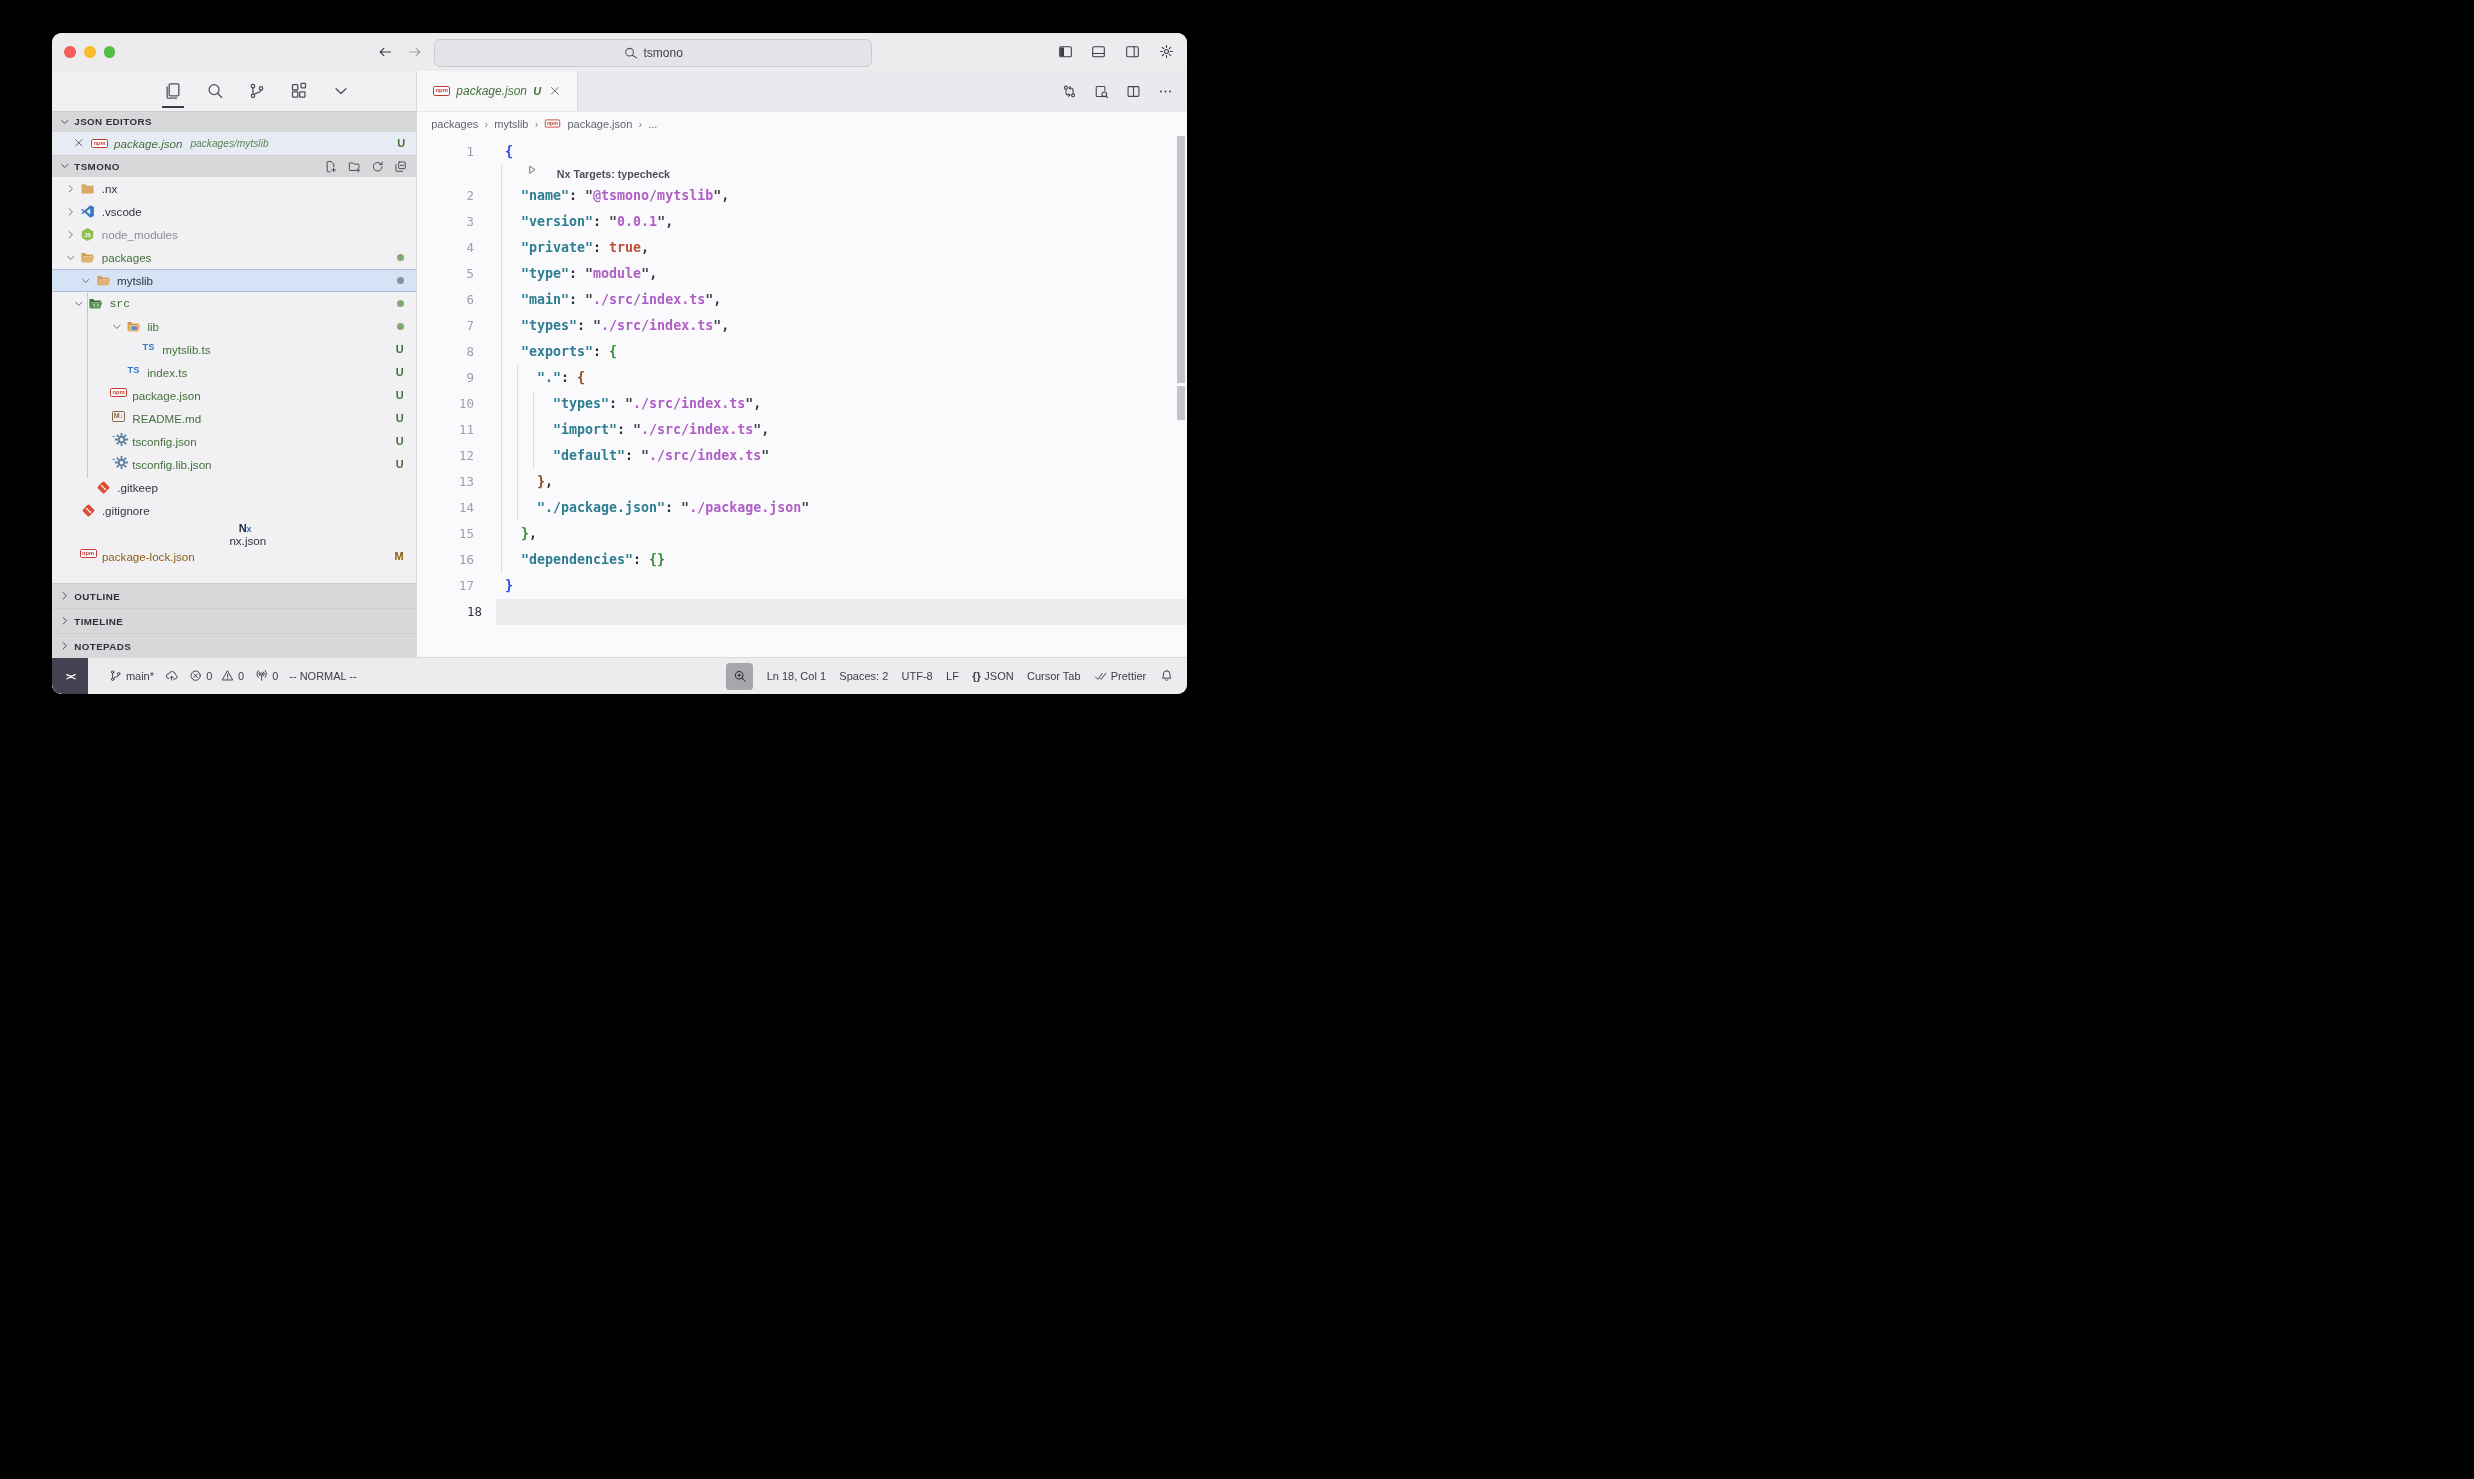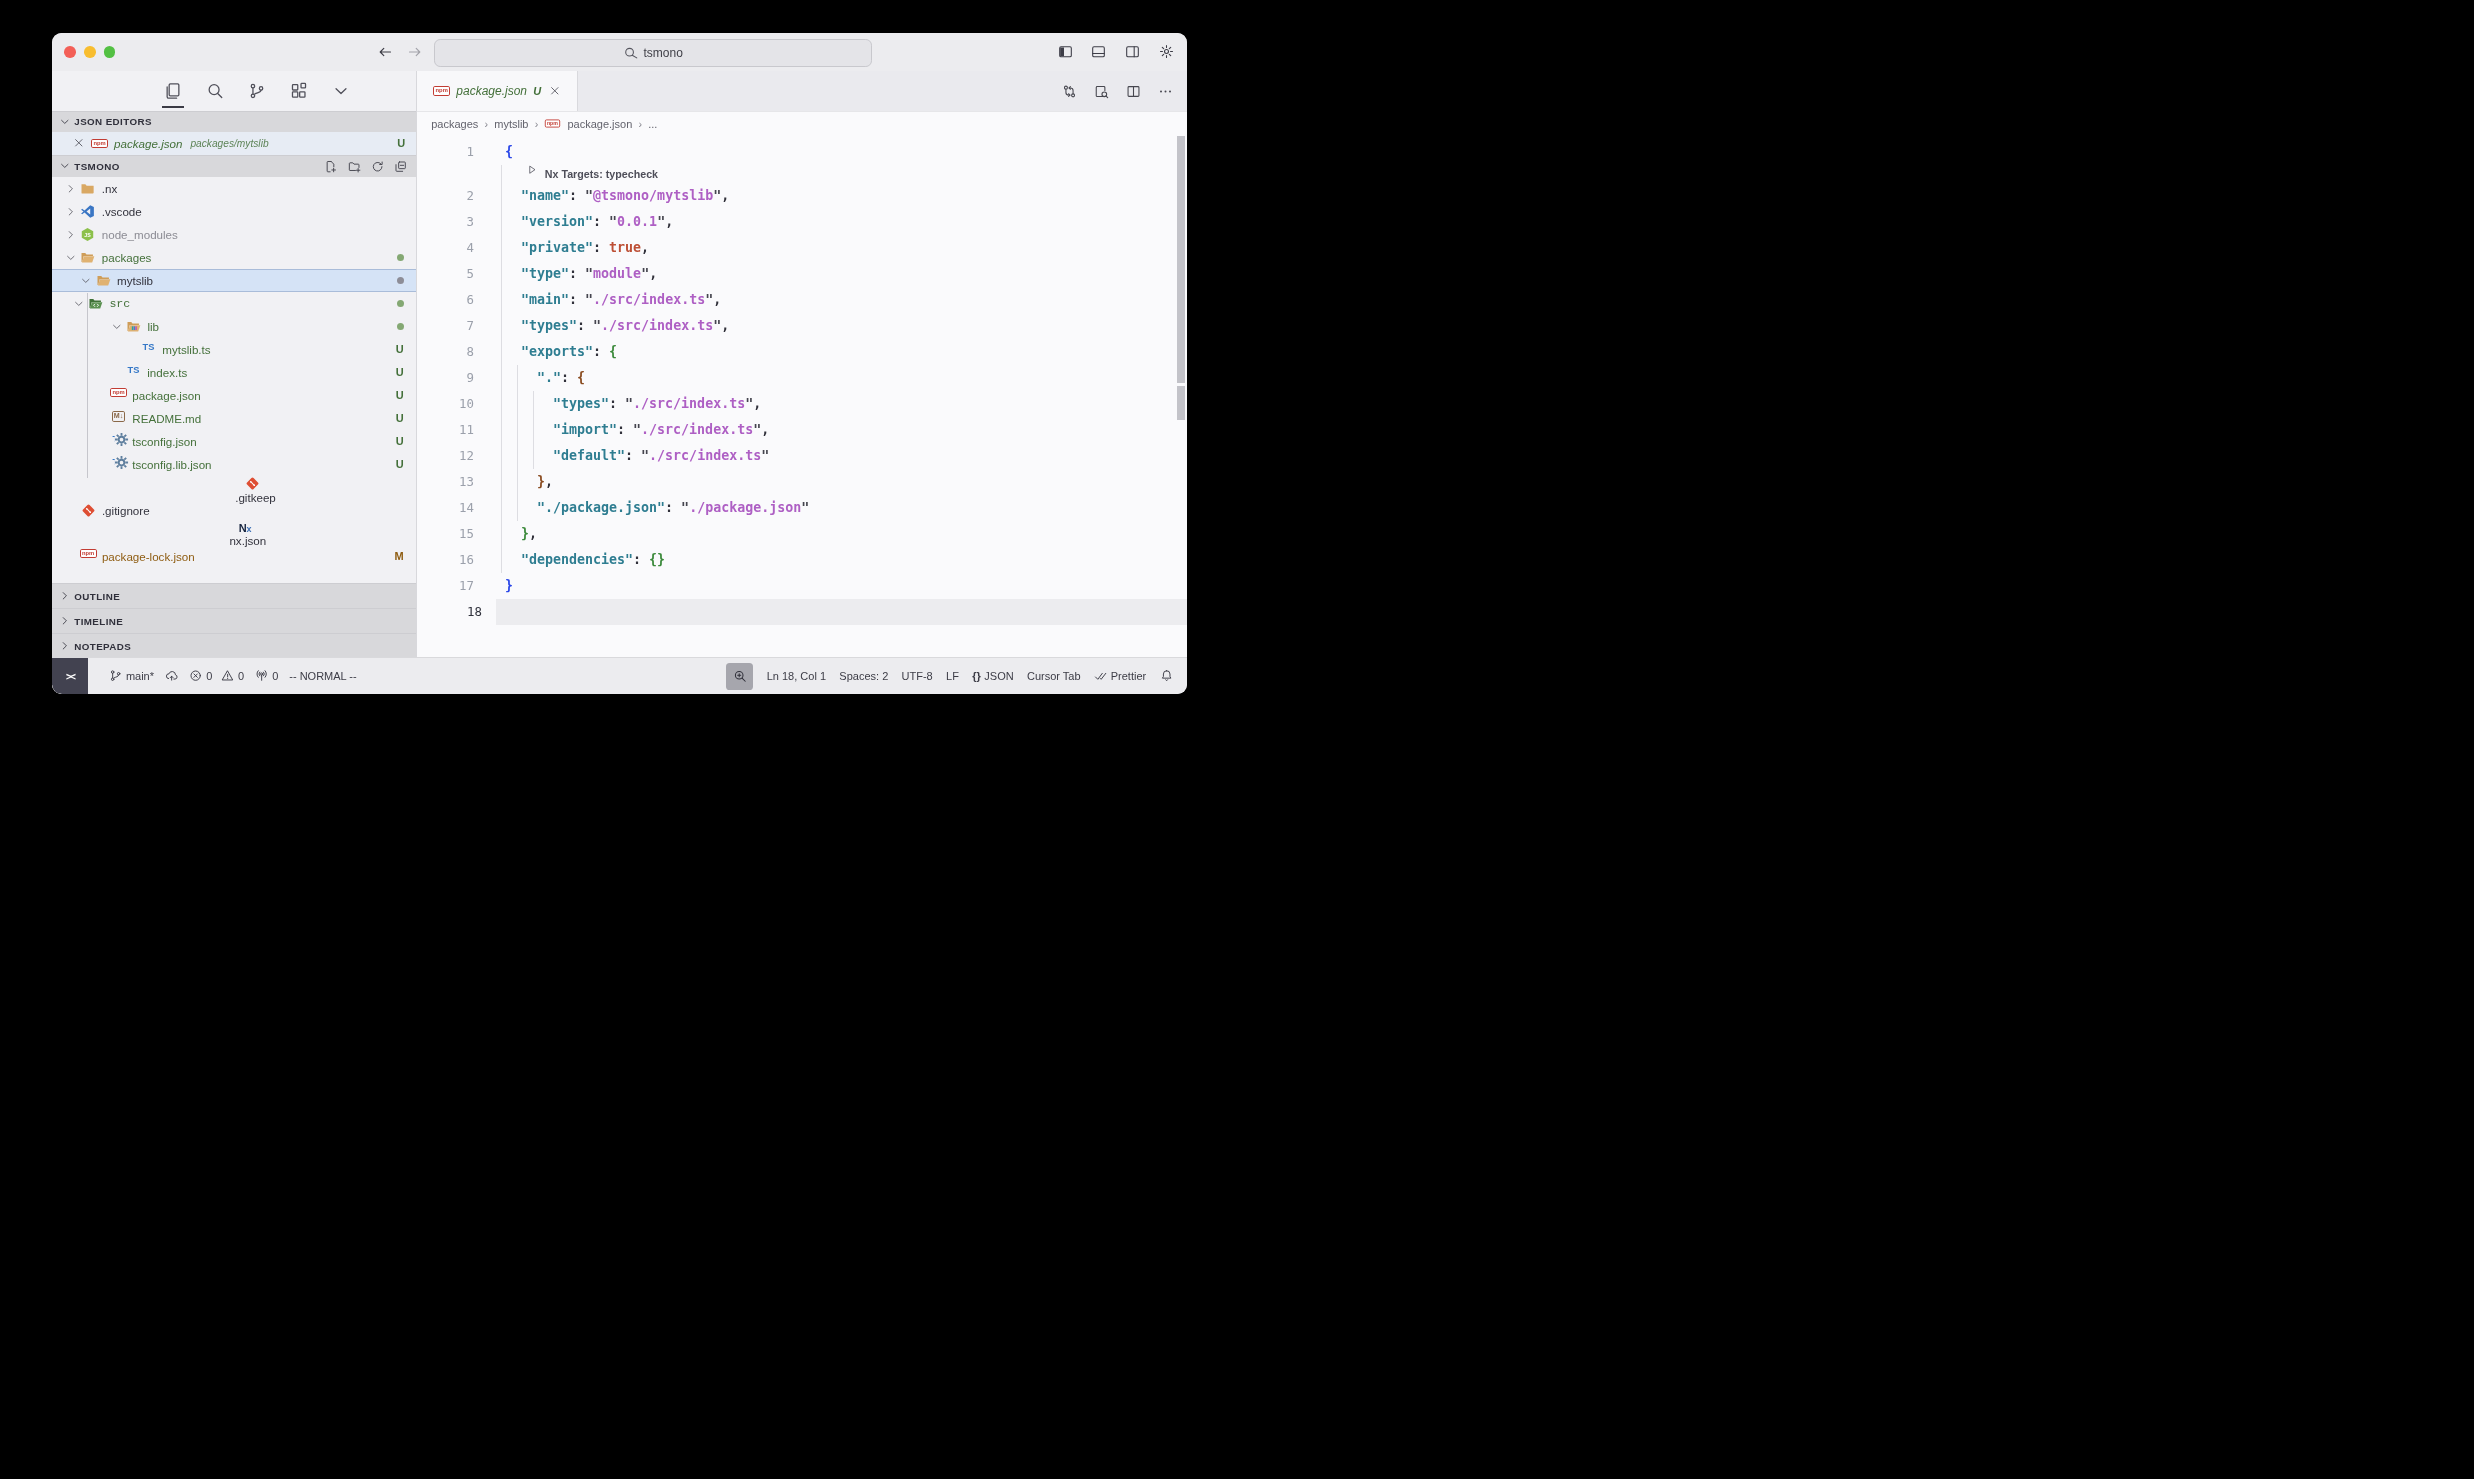--- a/index.html
+++ b/index.html
@@ -81,21 +81,21 @@
     color:#63636d;background:#fafafc;}
   .crumbs .sep{color:#85858d;font-size:10.7px;}
   .crumbs .ico-npm{transform:scale(.9);}
   .codearea{flex:1;position:relative;font-family:"DejaVu Sans Mono","Liberation Mono",monospace;
     font-size:13.3px;font-weight:600;overflow:hidden;padding-top:2.7px;}
   .cline{display:flex;height:26px;line-height:26px;position:relative;}
   .cline .ln{width:57px;text-align:right;color:#9ba0ab;font-size:12.4px;font-weight:400;flex:none;}
   .cline.cur{background:linear-gradient(to right,transparent 71px,#ececef 71px);margin-left:8px;}
   .cline.cur .ln{color:#30323c;}
   .cline .ct{padding-left:31px;white-space:pre;}
-  .clens{height:18px;line-height:18px;display:flex;align-items:flex-start;gap:8px;position:relative;
+  .clens{height:18px;line-height:18px;display:flex;align-items:flex-start;gap:20px;position:relative;
     font-family:"Liberation Sans",sans-serif;font-size:10.7px;color:#4e4e59;padding-left:110px;}
   .clens svg{width:9.8px;height:9.8px;}
   .g{position:absolute;top:0;bottom:0;width:0.9px;background:#dddde2;}
   .tok-p{color:#30303a;} .tok-q{color:#45454f;} .tok-k{color:#2e7d91;} .tok-s{color:#ae5fc4;}
   .tok-kw{color:#bd4f35;} .tok-b1{color:#2a47e8;} .tok-b2{color:#3c8a3c;} .tok-b3{color:#8a4c21;}
   .vscroll{position:absolute;right:1.8px;top:1.8px;width:8px;background:#c3c3c9;}
   .vscroll.seg2{border-top:1.8px solid #fafafc;}
   
   .statusbar{position:absolute;left:0;right:0;bottom:0;height:36px;background:#ececef;
     border-top:0.9px solid #d9d9dc;display:flex;align-items:center;font-size:11px;color:#3c3c46;}
@@ -447,21 +447,21 @@
                 <span class="ico-ts">TS<svg class="mini" viewBox="0 0 16 16" fill="none" stroke="currentColor" stroke-width="2">
                     <circle cx="8" cy="8" r="3"></circle>
                     <path d="M8 1v3M8 12v3M1 8h3M12 8h3M3 3l2 2M11 11l2 2M13 3l-2 2M5 11l-2 2"></path>
                   </svg></span>
               </span>
               <span class="lbl green-t">tsconfig.lib.json</span>
               <span class="right">
                 <span class="badge-letter green-t">U</span>
               </span>
             </div>
-            <div class="trow" style="padding-left: 43px; flex-direction: column;">
+            <div class="trow" style="padding-left: 43px;">
               <span class="ficon">
                 <span class="icon">
                   <svg viewBox="0 0 16 16" fill="none" stroke="currentColor" stroke-width="1.15" stroke-linecap="round" stroke-linejoin="round">
                     <g transform="rotate(45 8 8)">
                       <rect x="3.1" y="3.1" width="9.8" height="9.8" rx="1.6" fill="#de4e33" stroke="none"></rect>
                     </g>
                     <circle cx="6.2" cy="6.2" r=".95" fill="#fff" stroke="none"></circle>
                     <circle cx="9.8" cy="9.8" r=".95" fill="#fff" stroke="none"></circle>
                     <path d="M6.9 6.9l2.2 2.2" stroke="#fff" stroke-width="1.1"></path>
                   </svg>

